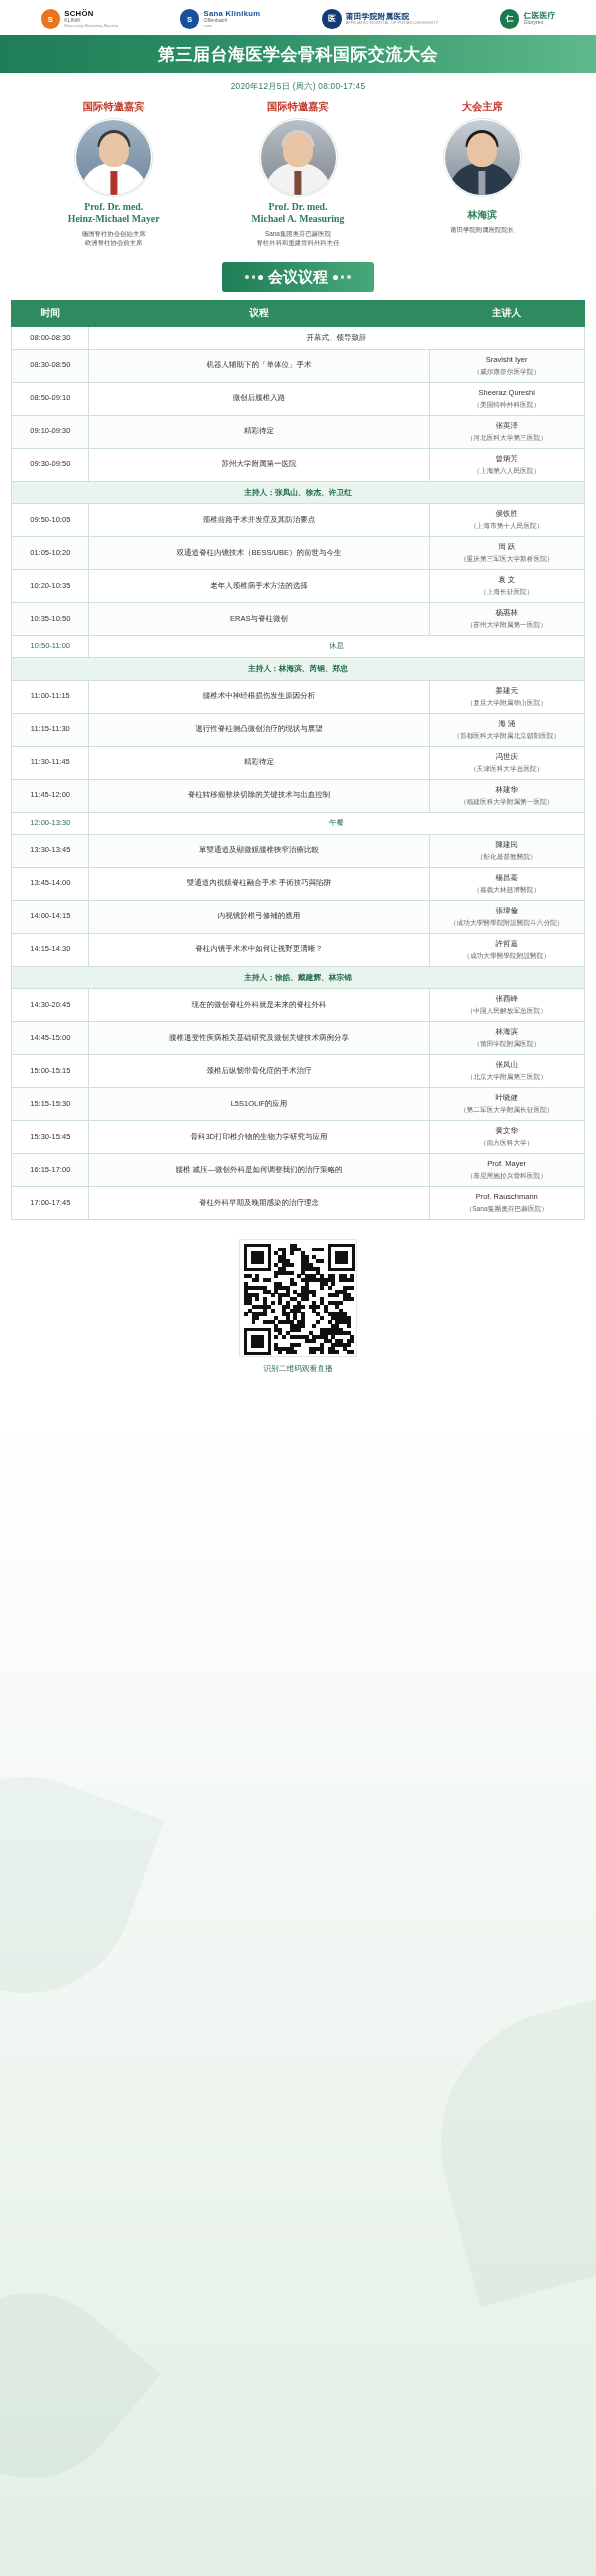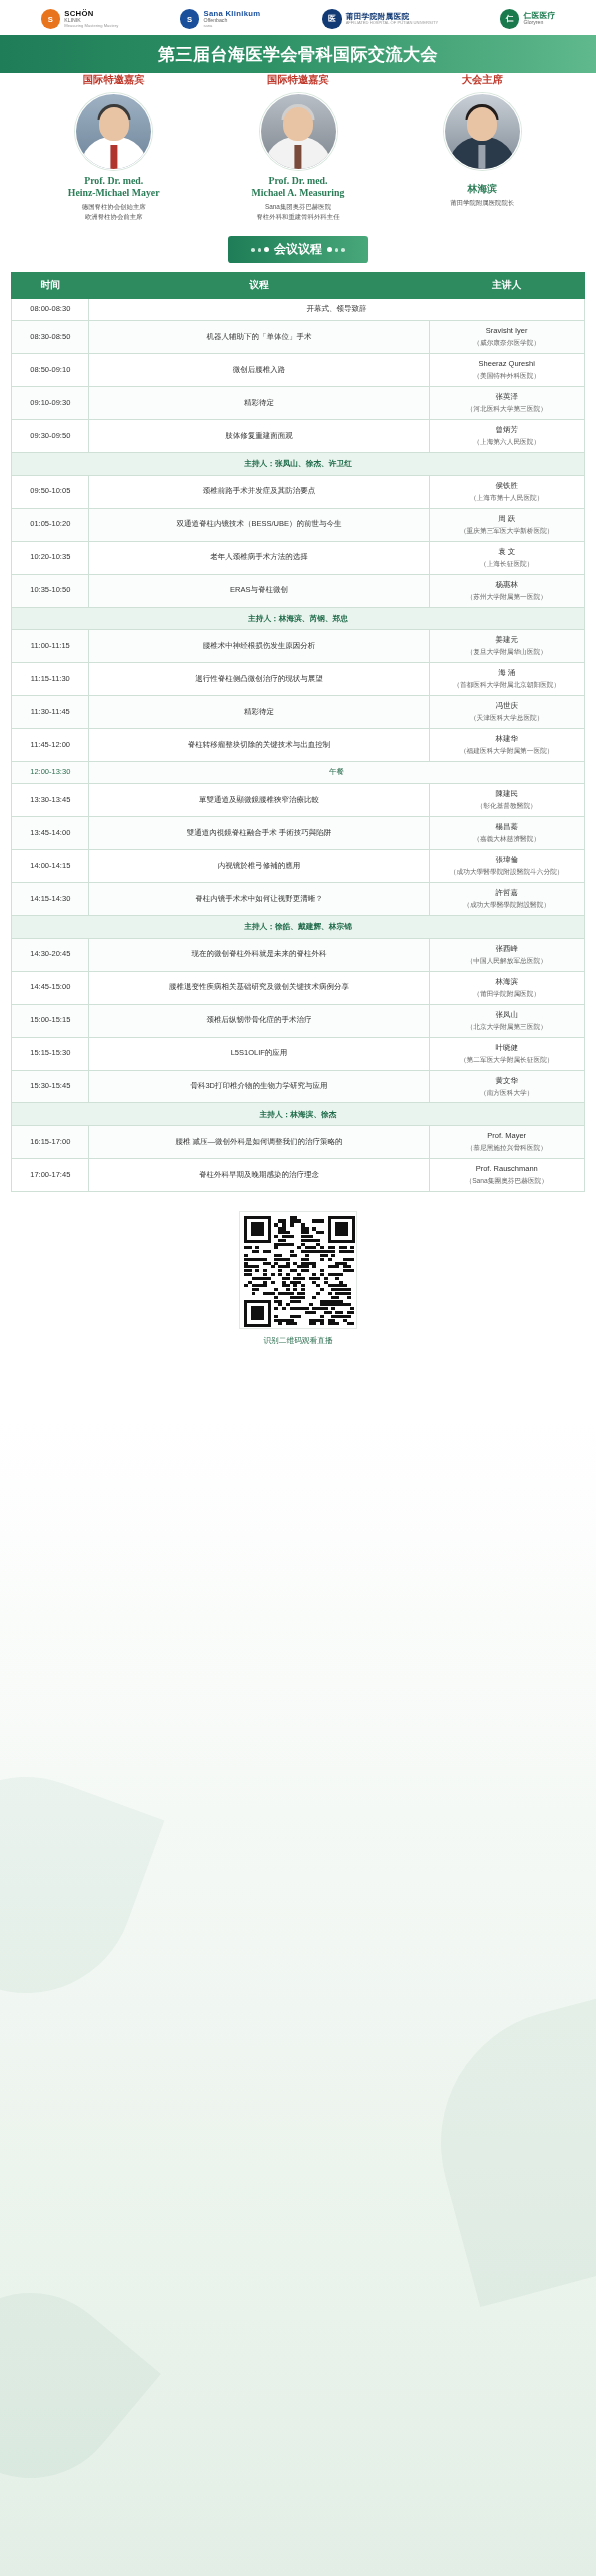--- a/index.html
+++ b/index.html
@@ -118,21 +118,21 @@
   .guest .affil { color:#555; font-size:6.4px; line-height:1.5; }
 
   
   .agenda-head {
     margin: 9.3px auto 0 auto;
     text-align:center;
   }
   .agenda-head .pill {
     display:inline-flex; align-items:center; gap:5px;
     background: linear-gradient(90deg,#1f7d57,#49a87a);
-    color:#fff; font-size:12px; font-weight:bold;
+    color:#fff; font-size:15px; font-weight:bold;
     padding: 5.2px 23px; border-radius: 3.1px;
     font-family:"Liberation Serif", serif;
     justify-content:center;
   }
   .dots { display:inline-flex; gap:2.6px; align-items:center; }
   .dots i { display:block; width:3.6px; height:3.6px; border-radius:50%; background:#cfe9dc; }
   .dots i.big { width:5.2px; height:5.2px; background:#fff; }
 
   
   .tablewrap { padding: 8.2px 11.3px 5.2px 11.3px; }
@@ -209,20 +209,21 @@
       <div class="txt">
         <div class="l1">仁医医疗</div>
         <div class="l2">Gloryren</div>
       </div>
     </div>
   </div>
 
   <div class="titleband">
     <div class="main">第三届台海医学会骨科国际交流大会</div>
   </div>
+  <div class="datebar">2020年12月5日 (周六) 08:00-17:45</div>
 
   <div class="guests">
     <div class="guest">
       <div class="role">国际特邀嘉宾</div>
       <div class="photo p1">
         <div class="bg"></div>
           <div class="body"></div>
           <div class="tie"></div>
         <div class="hair"></div>
           <div class="head"></div>
@@ -319,21 +320,21 @@
             <td class="topic">微创后腰椎入路</td>
             <td class="spk"><span>Sheeraz Qureshi</span><span class="aff">（美国特种外科医院）</span></td>
           </tr>
           <tr class="plain">
             <td class="time">09:10-09:30</td>
             <td class="topic">精彩待定</td>
             <td class="spk"><span>张英泽</span><span class="aff">（河北医科大学第三医院）</span></td>
           </tr>
           <tr class="plain">
             <td class="time">09:30-09:50</td>
-            <td class="topic">肢体修复重建面面观</td>
+            <td class="topic">苏州大学附属第一医院</td>
             <td class="spk"><span>曾炳芳</span><span class="aff">（上海第六人民医院）</span></td>
           </tr>
           <tr class="chair">
             <td colspan="3">主持人：张凤山、徐杰、许卫红</td>
           </tr>
           <tr class="plain">
             <td class="time">09:50-10:05</td>
             <td class="topic">颈椎前路手术并发症及其防治要点</td>
             <td class="spk"><span>侯铁胜</span><span class="aff">（上海市第十人民医院）</span></td>
           </tr>
@@ -345,20 +346,24 @@
           <tr class="plain">
             <td class="time">10:20-10:35</td>
             <td class="topic">老年人颈椎病手术方法的选择</td>
             <td class="spk"><span>袁 文</span><span class="aff">（上海长征医院）</span></td>
           </tr>
           <tr class="plain">
             <td class="time">10:35-10:50</td>
             <td class="topic">ERAS与脊柱微创</td>
             <td class="spk"><span>杨惠林</span><span class="aff">（苏州大学附属第一医院）</span></td>
           </tr>
+          <tr class="break">
+            <td class="time">10:50-11:00</td>
+            <td class="topic" colspan="2">休息</td>
+          </tr>
           <tr class="chair">
             <td colspan="3">主持人：林海滨、芮钢、郑忠</td>
           </tr>
           <tr class="plain">
             <td class="time">11:00-11:15</td>
             <td class="topic">腰椎术中神经根损伤发生原因分析</td>
             <td class="spk"><span>姜建元</span><span class="aff">（复旦大学附属华山医院）</span></td>
           </tr>
           <tr class="plain">
             <td class="time">11:15-11:30</td>
@@ -419,23 +424,20 @@
           </tr>
           <tr class="plain">
             <td class="time">15:15-15:30</td>
             <td class="topic">L5S1OLIF的应用</td>
             <td class="spk"><span>叶晓健</span><span class="aff">（第二军医大学附属长征医院）</span></td>
           </tr>
           <tr class="plain">
             <td class="time">15:30-15:45</td>
             <td class="topic">骨科3D打印椎介物的生物力学研究与应用</td>
             <td class="spk"><span>黄文华</span><span class="aff">（南方医科大学）</span></td>
-          </tr>
-          <tr class="chair">
-            <td colspan="3">主持人：林海滨、徐杰</td>
           </tr>
           <tr class="plain">
             <td class="time">16:15-17:00</td>
             <td class="topic">腰椎 减压—微创外科是如何调整我们的治疗策略的</td>
             <td class="spk"><span>Prof. Mayer</span><span class="aff">（慕尼黑施拉兴骨科医院）</span></td>
           </tr>
           <tr class="plain">
             <td class="time">17:00-17:45</td>
             <td class="topic">脊柱外科早期及晚期感染的治疗理念</td>
             <td class="spk"><span>Prof. Rauschmann</span><span class="aff">（Sana集團奧芬巴赫医院）</span></td>

